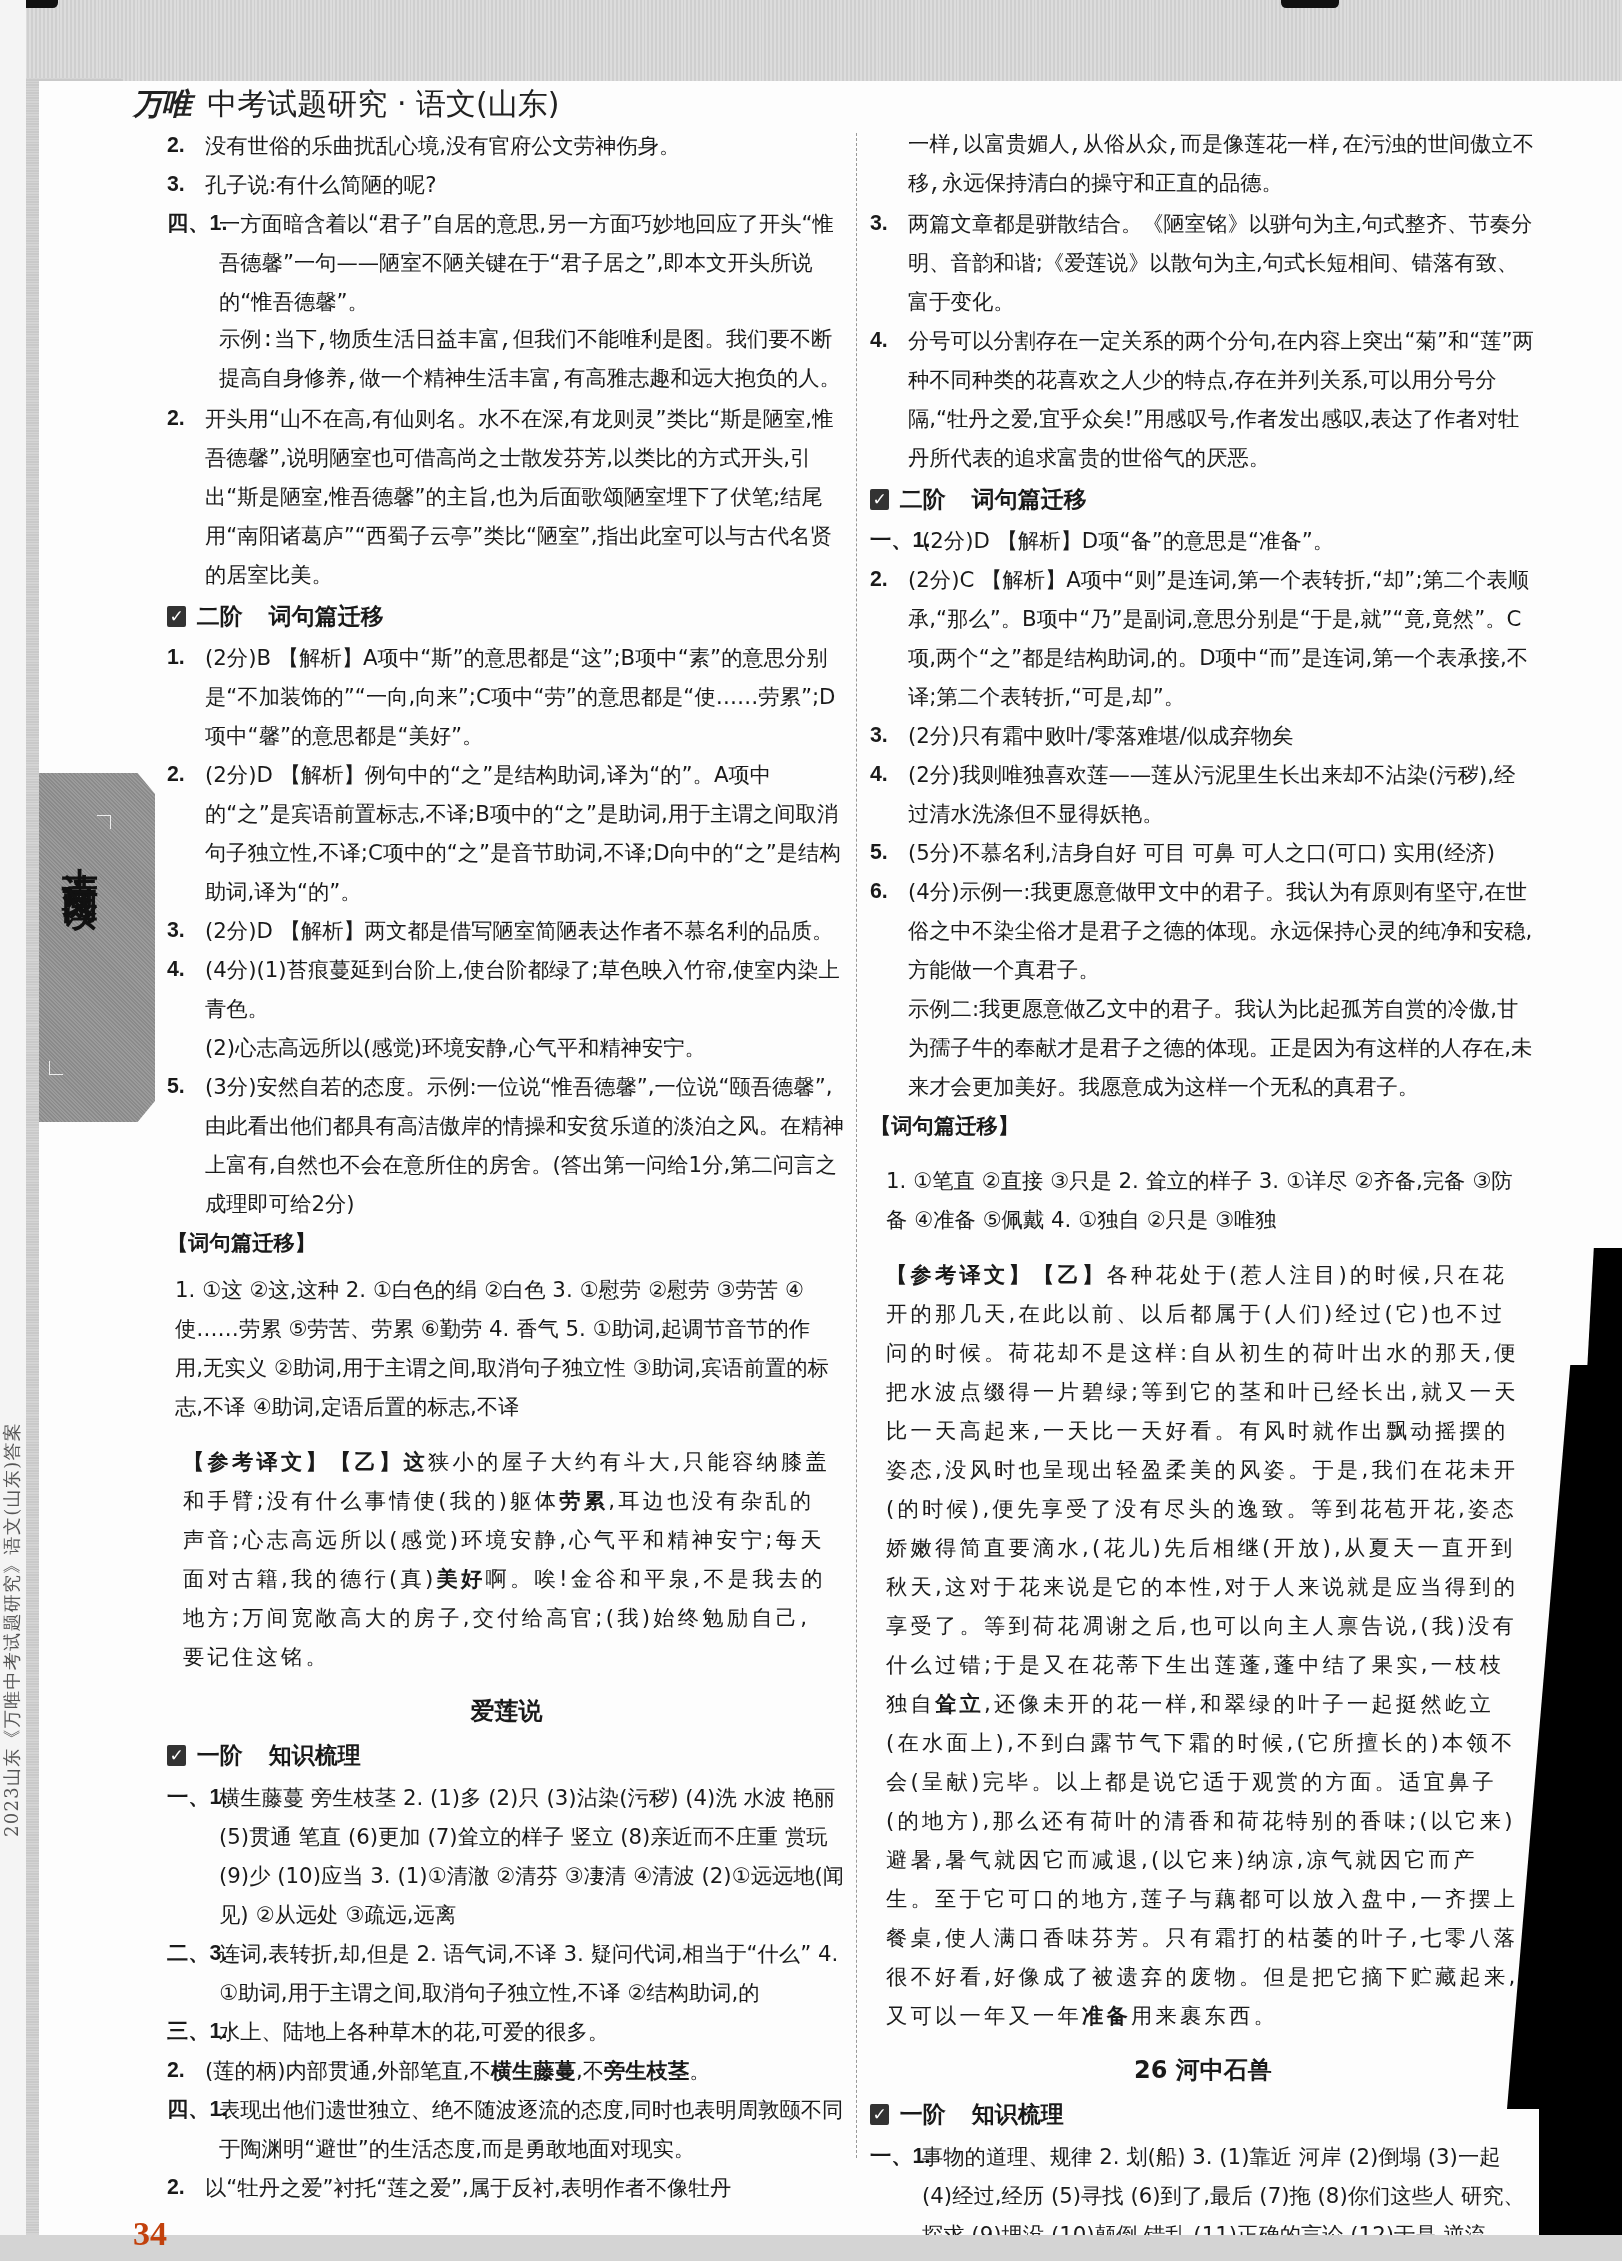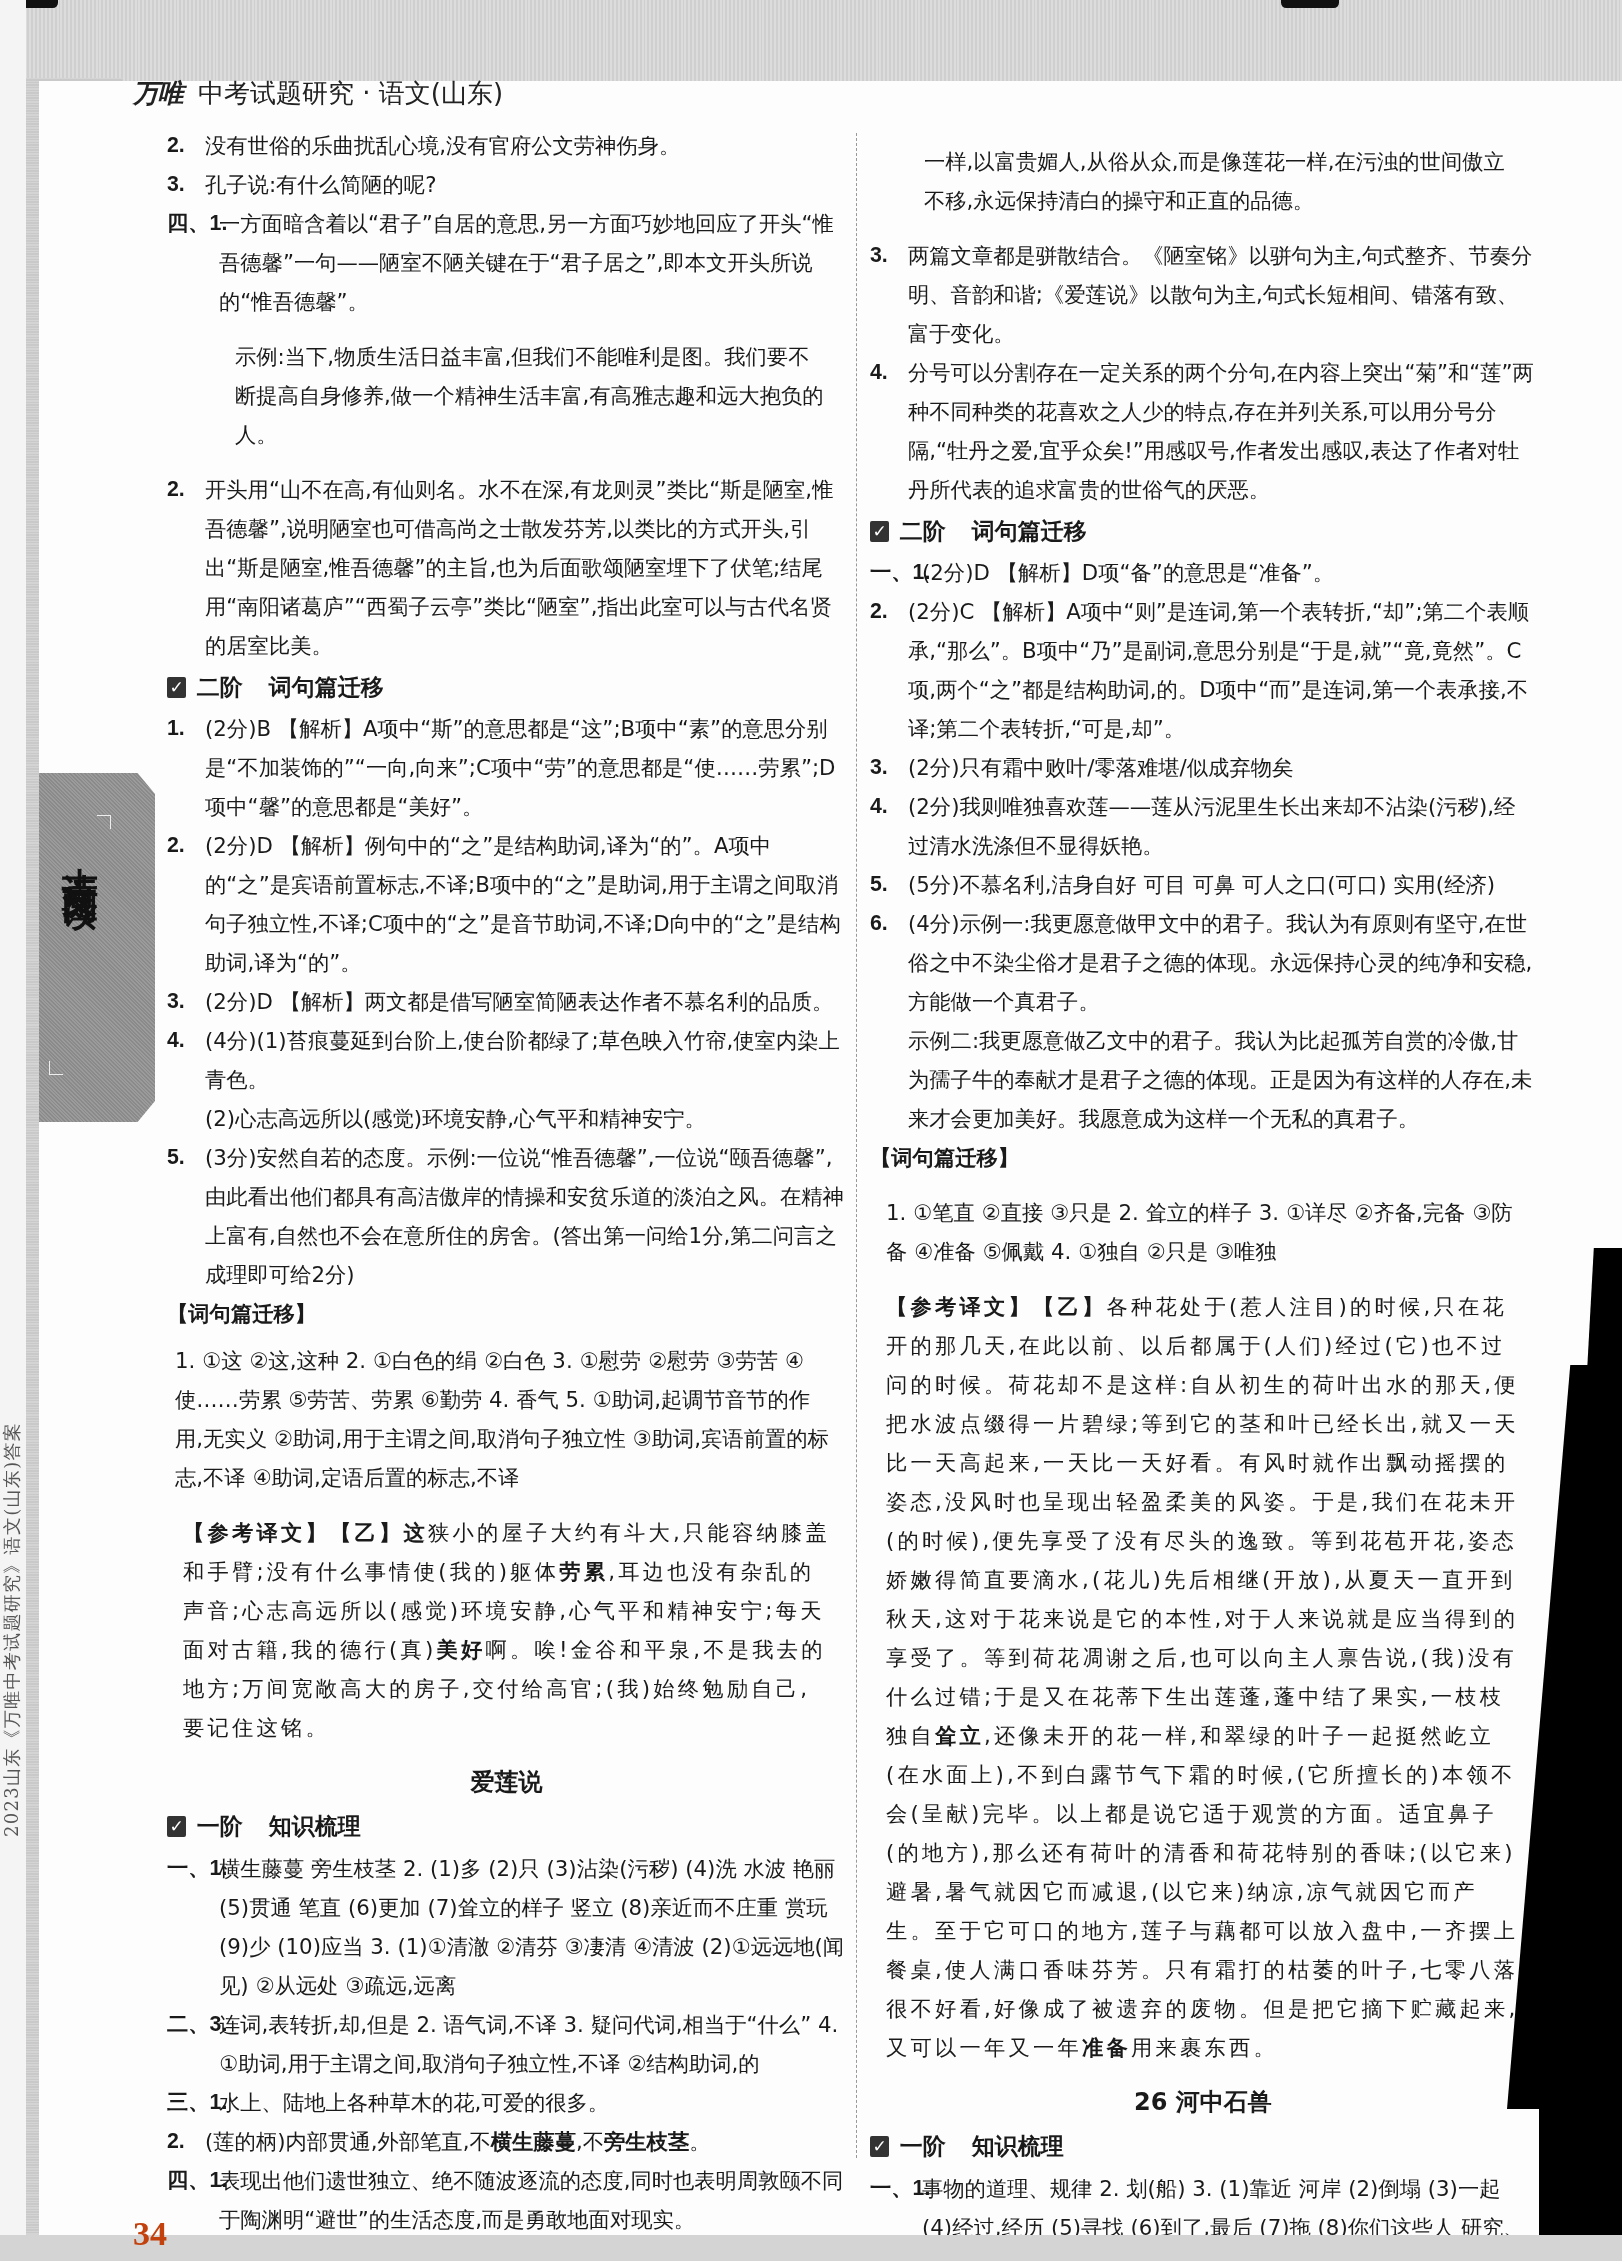--- a/index.html
+++ b/index.html
@@ -25,37 +25,37 @@
     position:absolute; left:0px; top:1837px; width:26px;
     transform-origin:left top; transform:rotate(-90deg) translate(0,0);
     font-family:"DejaVu Serif","Liberation Serif",serif;
     font-size:18px; color:#555; white-space:nowrap; letter-spacing:1.3px;
   }
   .page {
     position:absolute; left:39px; top:81px; width:1583px; height:2154px;
     background:#fdfdfd;
   }
   .header {
-    position:absolute; left:133px; top:76px; font-size:26px; font-weight:bold; color:#222;
+    position:absolute; left:133px; top:84px; font-size:30px; font-weight:bold; color:#222;
   }
   .header .brand { font-style:italic; letter-spacing:-1.3px; margin-right:6.5px; }
   .header .title { font-weight:normal; }
   .col {
     position:absolute; top:126px; font-size:21.3px; line-height:39px;
   }
   .col-left { left:167px; width:679px; }
   .col-right { left:870px; width:666px; }
   .divider {
     position:absolute; left:856px; top:133px; width:0; height:2025px;
     border-left:1.3px dashed #999;
   }
   .item { margin:0; position:relative; padding-left:38px; }
   .item .num { position:absolute; left:0; top:0; font-weight:bold; font-family:"Liberation Sans",sans-serif; }
   .item.cn { padding-left:52px; }
-  .indent { padding-left:38px; margin:16px; }
+  .indent { padding-left:38px; margin:0;font-family:Liberation Mono, monospace; }
   .sec-head { font-size:23px; font-weight:bold; margin:2.6px 0; display:flex; align-items:center; }
   .check-icon {
     display:inline-block; width:19.4px; height:21px; background:#333; color:#fff;
     font-size:17px; line-height:21px; text-align:center; margin-right:10.3px; border-radius:1.9px;
   }
   .sec-head .gap { display:inline-block; width:26px; }
   .bracket-title { font-weight:bold; margin:0; }
   .translation { margin:16px; letter-spacing:3.2px; }
   .translation b { font-weight:bold; }
   .center-title { text-align:center; font-size:24px; font-weight:bold; margin:9px 0 5.2px 0; }

